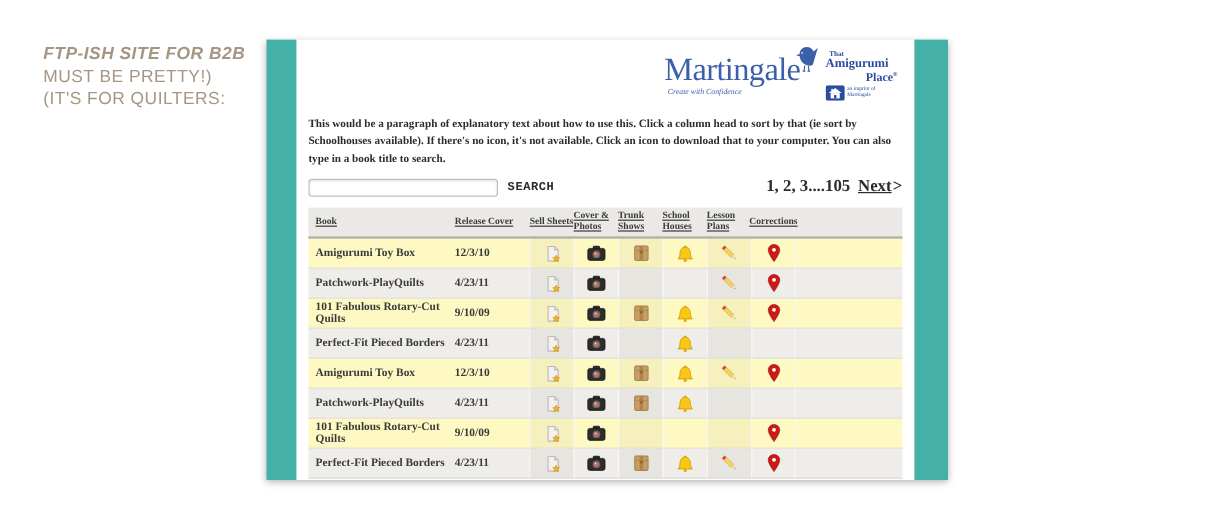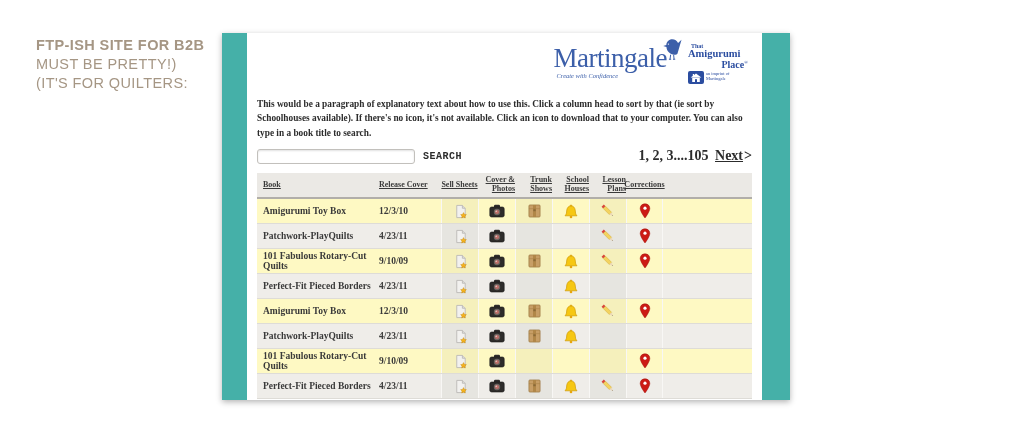--- a/index.html
+++ b/index.html
@@ -2,21 +2,21 @@
 <html><head>
 <meta charset="utf-8">
 <style>
   html,body{margin:0;padding:0;width:1024px;height:430px;background:#ffffff;overflow:hidden;
     font-family:"Liberation Serif", serif;}
   .canvas{position:relative;width:1024px;height:430px;background:#fff;}
 
   
   .annotation{position:absolute;left:36px;top:36px;color:#a59684;
     font-family:"Liberation Sans", sans-serif;font-size:14.5px;line-height:1.32;letter-spacing:.4px;}
-  .ann-title{font-weight:bold;}
+  .ann-title{font-weight:bold;font-style:italic;}
 
   
   .mockup{position:absolute;left:222px;top:33px;width:568px;height:367px;background:#fff;
     box-shadow:0 2px 6px rgba(0,0,0,.3);display:flex;}
   .teal-bar{width:25px;background:#45b0a8;flex:0 0 auto;}
   .teal-bar.right{width:28px;}
   .content{flex:1;padding:8px 10px 0 10px;position:relative;min-width:0;}
 
   
   .masthead{display:flex;justify-content:flex-end;align-items:flex-start;height:48px;}
@@ -51,21 +51,21 @@
   .thead{display:flex;background:#ebe9e5;border-bottom:2px solid #b1aea9;height:24px;}
   .hcell{display:flex;flex-direction:column;justify-content:center;font-size:8px;font-weight:bold;line-height:1.12;}
   .hlabel{text-decoration:underline;cursor:pointer;}
   .trow{display:flex;height:24px;border-bottom:1px solid #dedcd7;background:#fef9c3;}
   .trow:nth-child(even){background:#efede9;}
   .cell{display:flex;align-items:center;}
   .col-book{width:122px;padding-left:6px;box-sizing:border-box;font-weight:bold;}
   .col-date{width:62px;font-weight:bold;}
   .col-icon{width:37px;justify-content:center;box-sizing:border-box;border-left:1px solid #f8f7f5;}
   .col-icon.last{border-right:1px solid #f8f7f5;}
-  .hcell.col-icon{align-items:center;text-align:right;border-left:none;}
+  .hcell.col-icon{align-items:center;text-align:left;border-left:none;}
   .hcell.col-book,.hcell.col-date{align-items:flex-start;}
   td .col-fill,.col-fill{flex:1;}
   .tint{background:rgba(95,85,70,.055);}
   .iconwrap{display:flex;align-items:center;justify-content:center;cursor:pointer;line-height:0;}
 </style>
 </head>
 <body>
 
 <div class="canvas">
 

